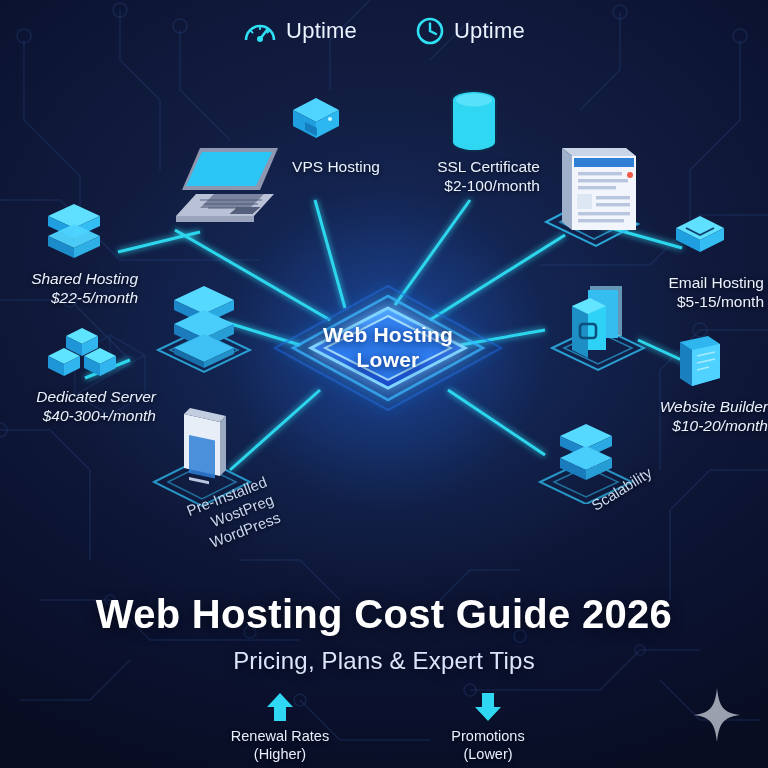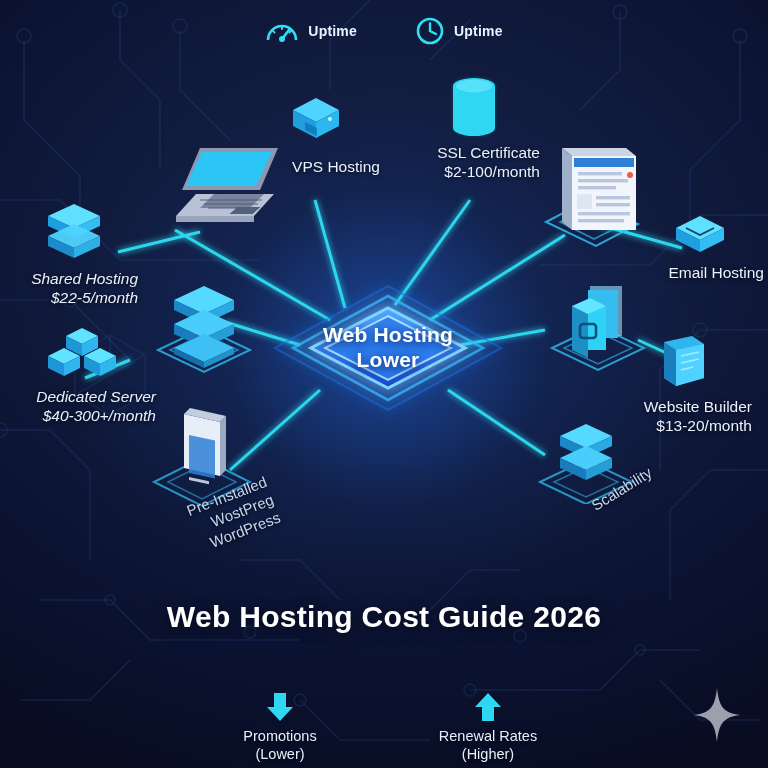--- a/index.html
+++ b/index.html
@@ -13,42 +13,42 @@
   }
   
   .circuit{position:absolute;inset:0;opacity:.55;pointer-events:none;}
   .glowfield{position:absolute;inset:0;pointer-events:none;
     background:radial-gradient(circle 230px at 388px 348px, rgba(40,120,255,0.30), rgba(40,120,255,0) 70%);}
   
   .links{position:absolute;inset:0;pointer-events:none;}
   
   .topbar{position:absolute;top:16px;left:0;width:100%;display:flex;justify-content:center;gap:58px;}
   .stat{display:flex;align-items:center;gap:9px;}
-  .stat .lbl{color:#eaf2ff;font-size:14px;letter-spacing:.2px;font-weight:bold;}
+  .stat .lbl{color:#eaf2ff;font-size:22px;letter-spacing:.2px;}
   
   .node{position:absolute;text-align:right;color:#e9f1ff;}
   .node .cap{font-size:15.5px;line-height:1.22;text-shadow:0 1px 4px rgba(0,0,0,.75);white-space:nowrap;}
   .node .cap .price{display:block;}
   .icon-wrap{display:flex;justify-content:center;align-items:flex-end;}
   
   .rot-l{transform:rotate(-21deg);transform-origin:50% 50%;}
   .rot-r{transform:rotate(-32deg);transform-origin:50% 50%;}
   .cap-dim{color:#c9d6ef;font-size:15px;line-height:1.25;text-shadow:0 1px 4px rgba(0,0,0,.8);}
   
   .hub{position:absolute;left:255px;top:268px;width:266px;height:160px;}
   .hub .hubtext{
     position:absolute;left:0;top:0;width:100%;height:100%;
     display:flex;flex-direction:column;justify-content:center;align-items:center;
     color:#ffffff;font-size:21px;font-weight:700;line-height:1.18;
     text-shadow:0 2px 10px rgba(0,30,90,.95);letter-spacing:.2px;z-index:4;
   }
   
   .titleblock{position:absolute;left:0;top:592px;width:100%;text-align:center;}
   .titleblock h1{
-    margin:8px;color:#fff;font-size:30px;font-weight:700;letter-spacing:.3px;
+    margin:0;color:#fff;font-size:40px;font-weight:700;letter-spacing:.3px;
     text-shadow:0 2px 14px rgba(0,0,0,.6);
   }
   .titleblock h2{
     margin:10px 0 0 0;color:#dbe6fb;font-size:24px;font-weight:400;letter-spacing:.2px;
     text-shadow:0 2px 10px rgba(0,0,0,.6);
   }
   
   .footnotes{position:absolute;left:0;top:690px;width:100%;display:flex;justify-content:center;gap:76px;}
   .fnote{display:flex;flex-direction:column;align-items:center;gap:3px;width:132px;}
   .fnote .ftxt{color:#e6eeff;font-size:14.5px;line-height:1.25;text-align:center;text-shadow:0 1px 4px rgba(0,0,0,.8);}
@@ -213,21 +213,21 @@
           <path d="M22 30 L34 36 L34 44 L22 38 Z" fill="#0e6fae" opacity=".7"></path>
           <circle cx="47" cy="27" r="2" fill="#c8f6ff"></circle>
         </g>
       </svg>
     </div>
     <div class="cap" style="margin-top:4px;">
       <span>VPS Hosting</span>
     </div>
   </div>
 
-  <div class="node" style="left:408px;top:72px;width:132px;">
+  <div class="node" style="left:408px;top:86px;width:132px;">
     <div class="icon-wrap">
       <svg width="64" height="68" viewBox="0 0 64 68">
         <g fill="#2fd7f3" stroke="#0d2b4a" stroke-width="2">
           <ellipse cx="32" cy="14" rx="22" ry="9"></ellipse>
           <path d="M10 14 L10 30 A22 9 0 0 0 54 30 L54 14"></path>
           <path d="M10 30 L10 46 A22 9 0 0 0 54 46 L54 30"></path>
           <path d="M10 46 L10 56 A22 9 0 0 0 54 56 L54 46"></path>
         </g>
         <ellipse cx="32" cy="14" rx="18" ry="6.5" fill="#7aeaff" opacity=".55" stroke="none"></ellipse>
       </svg>
@@ -287,22 +287,23 @@
     <div class="icon-wrap">
       <svg width="64" height="52" viewBox="0 0 64 52">
         <g>
           <path d="M32 4 L56 16 L32 28 L8 16 Z" fill="#5fe0ff"></path>
           <path d="M8 16 L32 28 L32 40 L8 28 Z" fill="#1f9fe0"></path>
           <path d="M56 16 L32 28 L32 40 L56 28 Z" fill="#34bdf2"></path>
           <path d="M18 16 L32 23 L46 16" fill="none" stroke="#0c3f6b" stroke-width="1.8"></path>
         </g>
       </svg>
     </div>
-    <div class="cap" style="margin-top:0;">
+    <div class="cap" style="margin-top:10px;">
       <span>Email Hosting</span>
+      <span class="price">$5-15/month</span>
     </div>
   </div>
 
   <div class="node" style="left:142px;top:276px;width:124px;">
     <svg width="124" height="100" viewBox="0 0 124 100">
       <g fill="none" stroke="#2fbdf0" opacity=".8">
         <path d="M16 74 L62 52 L108 74 L62 96 Z" stroke-width="2"></path>
         <path d="M28 74 L62 58 L96 74 L62 90 Z" stroke-width="1.5" opacity=".75"></path>
       </g>
       <g>
@@ -351,38 +352,38 @@
           <path d="M78 30 L62 38 L62 50 L78 42 Z" fill="#31b5ee"></path>
         </g>
       </svg>
     </div>
     <div class="cap" style="margin-top:4px;font-style:italic;">
       <span>Dedicated Server</span>
       <span class="price">$40-300+/month</span>
     </div>
   </div>
 
-  <div class="node" style="left:614px;top:334px;width:138px;">
+  <div class="node" style="left:630px;top:334px;width:138px;font-style:italic;">
     <div class="icon-wrap">
       <svg width="62" height="58" viewBox="0 0 62 58">
         <g>
           <path d="M12 8 L40 2 L52 10 L52 44 L24 52 L12 44 Z" fill="#2fb6ef"></path>
           <path d="M12 8 L24 16 L24 52 L12 44 Z" fill="#1a7fbe"></path>
           <path d="M24 16 L52 10 L52 44 L24 52 Z" fill="#4fd2ff"></path>
           <g stroke="#bff0ff" stroke-width="1.6" opacity=".8">
             <path d="M29 22 L47 18"></path>
               <path d="M29 29 L47 25"></path>
               <path d="M29 36 L41 33"></path>
           </g>
         </g>
       </svg>
     </div>
     <div class="cap" style="margin-top:6px;">
       <span>Website Builder</span>
-      <span class="price">$13-20/month</span>
+      <span class="price">$10-20/month</span>
     </div>
   </div>
 
   <div class="node" style="left:128px;top:400px;width:150px;">
     <svg width="150" height="110" viewBox="0 0 150 110">
       <g fill="none" stroke="#2fbdf0" opacity=".75">
         <path d="M26 82 L74 58 L122 82 L74 106 Z" stroke-width="2"></path>
         <path d="M40 82 L74 65 L108 82 L74 99 Z" stroke-width="1.5" opacity=".7"></path>
       </g>
       <g>
@@ -416,40 +417,41 @@
         <path d="M100 40 L74 52 L74 62 L100 50 Z" fill="#279dd6"></path>
       </g>
     </svg>
     <div class="cap-dim rot-r" style="margin-top:-6px;">
       <div>Scalability</div>
     </div>
   </div>
 
   <div class="titleblock">
     <h1>Web Hosting Cost Guide 2026</h1>
+    <h2>Pricing, Plans &amp; Expert Tips</h2>
   </div>
 
   <div class="footnotes">
+    <div class="fnote">
+      <svg width="34" height="34" viewBox="0 0 34 34">
+        <path d="M17 3 L30 17 L23 17 L23 31 L11 31 L11 17 L4 17 Z" fill="#2fd7f3"></path>
+      </svg>
+      <div class="ftxt">
+        <div>Renewal Rates</div>
+        <div>(Higher)</div>
+      </div>
+    </div>
     <div class="fnote">
       <svg width="34" height="34" viewBox="0 0 34 34">
         <path d="M17 31 L4 17 L11 17 L11 3 L23 3 L23 17 L30 17 Z" fill="#2fd7f3"></path>
       </svg>
       <div class="ftxt">
         <div>Promotions</div>
         <div>(Lower)</div>
       </div>
     </div>
-    <div class="fnote">
-      <svg width="34" height="34" viewBox="0 0 34 34">
-        <path d="M17 3 L30 17 L23 17 L23 31 L11 31 L11 17 L4 17 Z" fill="#2fd7f3"></path>
-      </svg>
-      <div class="ftxt">
-        <div>Renewal Rates</div>
-        <div>(Higher)</div>
-      </div>
-    </div>
   </div>
 
   <svg class="sparkle" width="46" height="54" viewBox="0 0 46 54">
     <path d="M23 0 C25 18 29 25 46 27 C29 29 25 36 23 54 C21 36 17 29 0 27 C17 25 21 18 23 0 Z" fill="#9aa0ad"></path>
   </svg>
 
 </div>
 
 </body></html>

